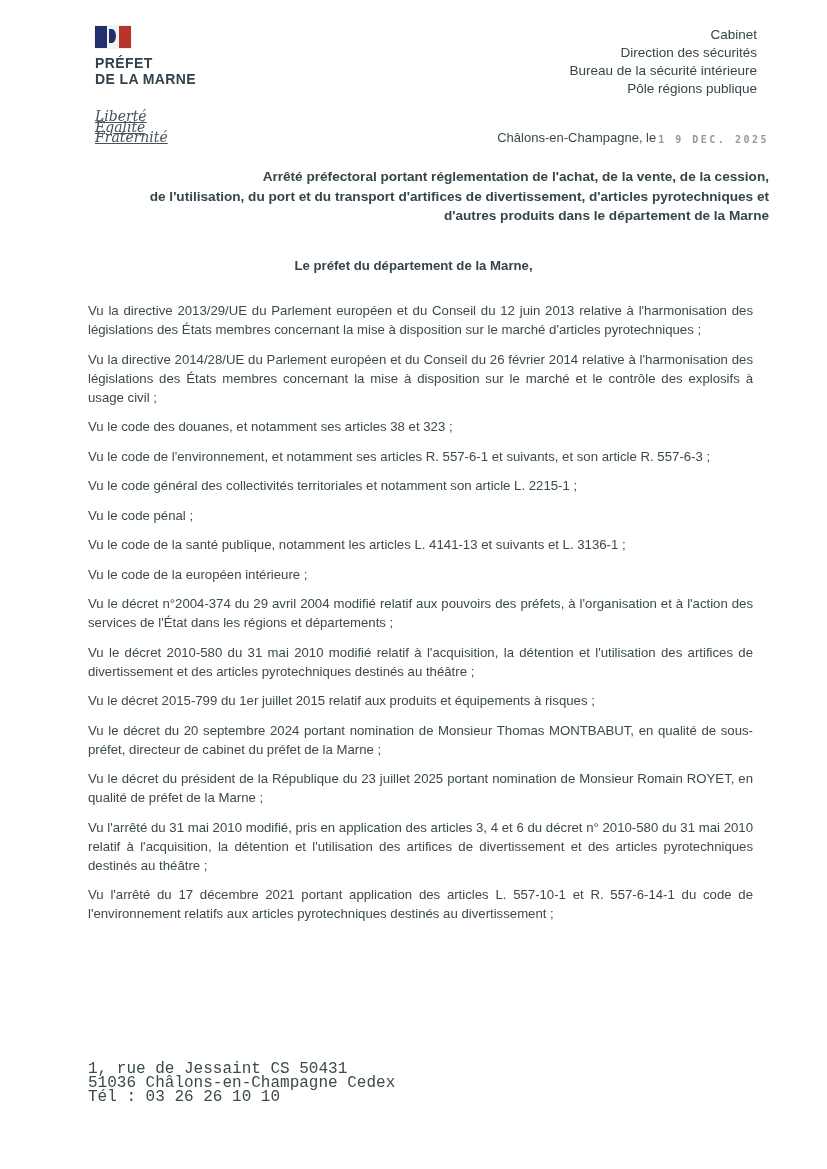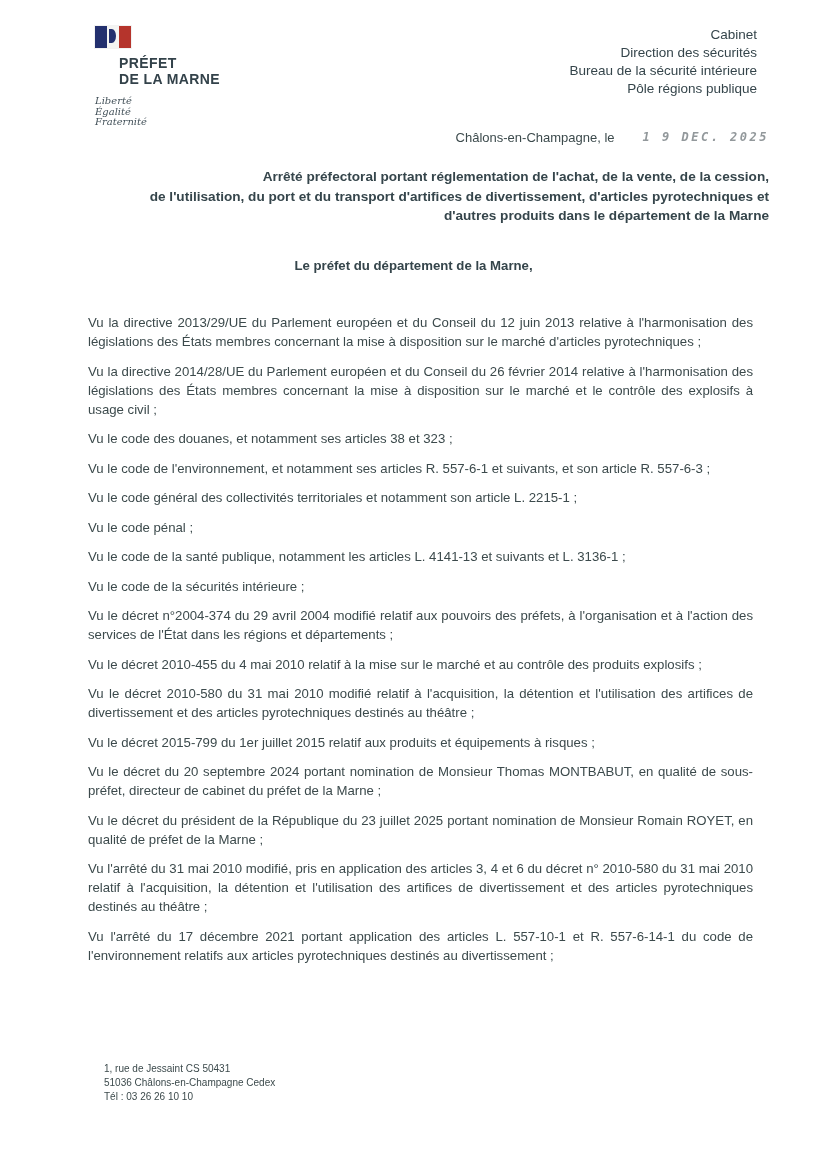--- a/index.html
+++ b/index.html
@@ -39,59 +39,58 @@
     content: ""; position: absolute; left: 2px; top: 3px; width: 7px; height: 14px;
     background: #23306e; border-radius: 0 60% 60% 0 / 0 50% 50% 0;
   }
   .flag .stripe-red   { flex: 1; background: #b5342c; }
   .logo-name {
     font-weight: bold;
     font-size: 14px;
     line-height: 16px;
     letter-spacing: 0.4px;
     color: #33424a;
-    margin-left: 24px;
   }
   .motto {
-    margin-top: 9px;
+    margin-top: 24px;
     font-family: "DejaVu Serif", serif;
     font-style: italic;
-    font-size: 10px;
+    font-size: 14px;
     line-height: 10.5px;
     color: #44525a;
+    text-decoration: underline;
   }
   .office-block {
     text-align: right;
     font-weight: normal;
     font-size: 13.5px;
     line-height: 18px;
     color: #35454b;
   }
 
   
   .dateline {
     position: absolute;
     top: 130px;
     left: 0;
     right: 58px;
     display: flex;
     justify-content: flex-end;
-    align-items: flex-start;
-    gap: 28px;
+    align-items: flex-end;
+    gap: 2px;
     font-size: 13px;
     color: #3c4a4c;
   }
   .stamp {
     font-family: "DejaVu Sans Mono", monospace;
     font-weight: bold;
-    font-size: 12px;
+    font-size: 10px;
     letter-spacing: 2.5px;
     color: #92989b;
     white-space: nowrap;
-    font-style: italic;
   }
 
   
   .title-block {
     position: absolute;
     top: 167px;
     left: 58px;
     right: 58px;
     text-align: right;
     font-weight: bold;
@@ -110,38 +109,38 @@
     font-size: 13.2px;
     color: #35454b;
   }
 
   
   .body-block {
     position: absolute;
     top: 301px;
     left: 88px;
     right: 74px;
-    margin-top: 12px;
   }
   .body-block p {
     font-size: 13.2px;
     line-height: 19px;
     text-align: justify;
     margin-bottom: 10.5px;
     color: #3c4a4c;
   }
 
   
   .footer {
     position: absolute;
-    left: 104px;
+    left: 88px;
     top: 1062px;
-    font-size: 10px;
+    font-size: 16px;
     line-height: 14px;
     color: #3c4a4c;
+    font-family: Liberation Mono, monospace;
   }
 </style>
 </head>
 <body>
 
 <div class="page">
 
   <div class="header">
     <div class="logo-block">
       <div class="flag">
@@ -182,23 +181,22 @@
   <div class="salutation">Le préfet du département de la Marne,</div>
 
   <div class="body-block">
     <p>Vu la directive 2013/29/UE du Parlement européen et du Conseil du 12 juin 2013 relative à l'harmonisation des législations des États membres concernant la mise à disposition sur le marché d'articles pyrotechniques ;</p>
     <p>Vu la directive 2014/28/UE du Parlement européen et du Conseil du 26 février 2014 relative à l'harmonisation des législations des États membres concernant la mise à disposition sur le marché et le contrôle des explosifs à usage civil ;</p>
     <p>Vu le code des douanes, et notamment ses articles 38 et 323 ;</p>
     <p>Vu le code de l'environnement, et notamment ses articles R. 557-6-1 et suivants, et son article R. 557-6-3 ;</p>
     <p>Vu le code général des collectivités territoriales et notamment son article L. 2215-1 ;</p>
     <p>Vu le code pénal ;</p>
     <p>Vu le code de la santé publique, notamment les articles L. 4141-13 et suivants et L. 3136-1 ;</p>
-    <p>Vu le code de la sécurités intérieure ;</p>
+    <p>Vu le code de la européen intérieure ;</p>
     <p>Vu le décret n°2004-374 du 29 avril 2004 modifié relatif aux pouvoirs des préfets, à l'organisation et à l'action des services de l'État dans les régions et départements ;</p>
-    <p>Vu le décret 2010-455 du 4 mai 2010 relatif à la mise sur le marché et au contrôle des produits explosifs ;</p>
     <p>Vu le décret 2010-580 du 31 mai 2010 modifié relatif à l'acquisition, la détention et l'utilisation des artifices de divertissement et des articles pyrotechniques destinés au théâtre ;</p>
     <p>Vu le décret 2015-799 du 1er juillet 2015 relatif aux produits et équipements à risques ;</p>
     <p>Vu le décret du 20 septembre 2024 portant nomination de Monsieur Thomas MONTBABUT, en qualité de sous-préfet, directeur de cabinet du préfet de la Marne ;</p>
     <p>Vu le décret du président de la République du 23 juillet 2025 portant nomination de Monsieur Romain ROYET, en qualité de préfet de la Marne ;</p>
     <p>Vu l'arrêté du 31 mai 2010 modifié, pris en application des articles 3, 4 et 6 du décret n° 2010-580 du 31 mai 2010 relatif à l'acquisition, la détention et l'utilisation des artifices de divertissement et des articles pyrotechniques destinés au théâtre ;</p>
     <p>Vu l'arrêté du 17 décembre 2021 portant application des articles L. 557-10-1 et R. 557-6-14-1 du code de l'environnement relatifs aux articles pyrotechniques destinés au divertissement ;</p>
   </div>
 
   <div class="footer">
     <div>1, rue de Jessaint CS 50431</div>

